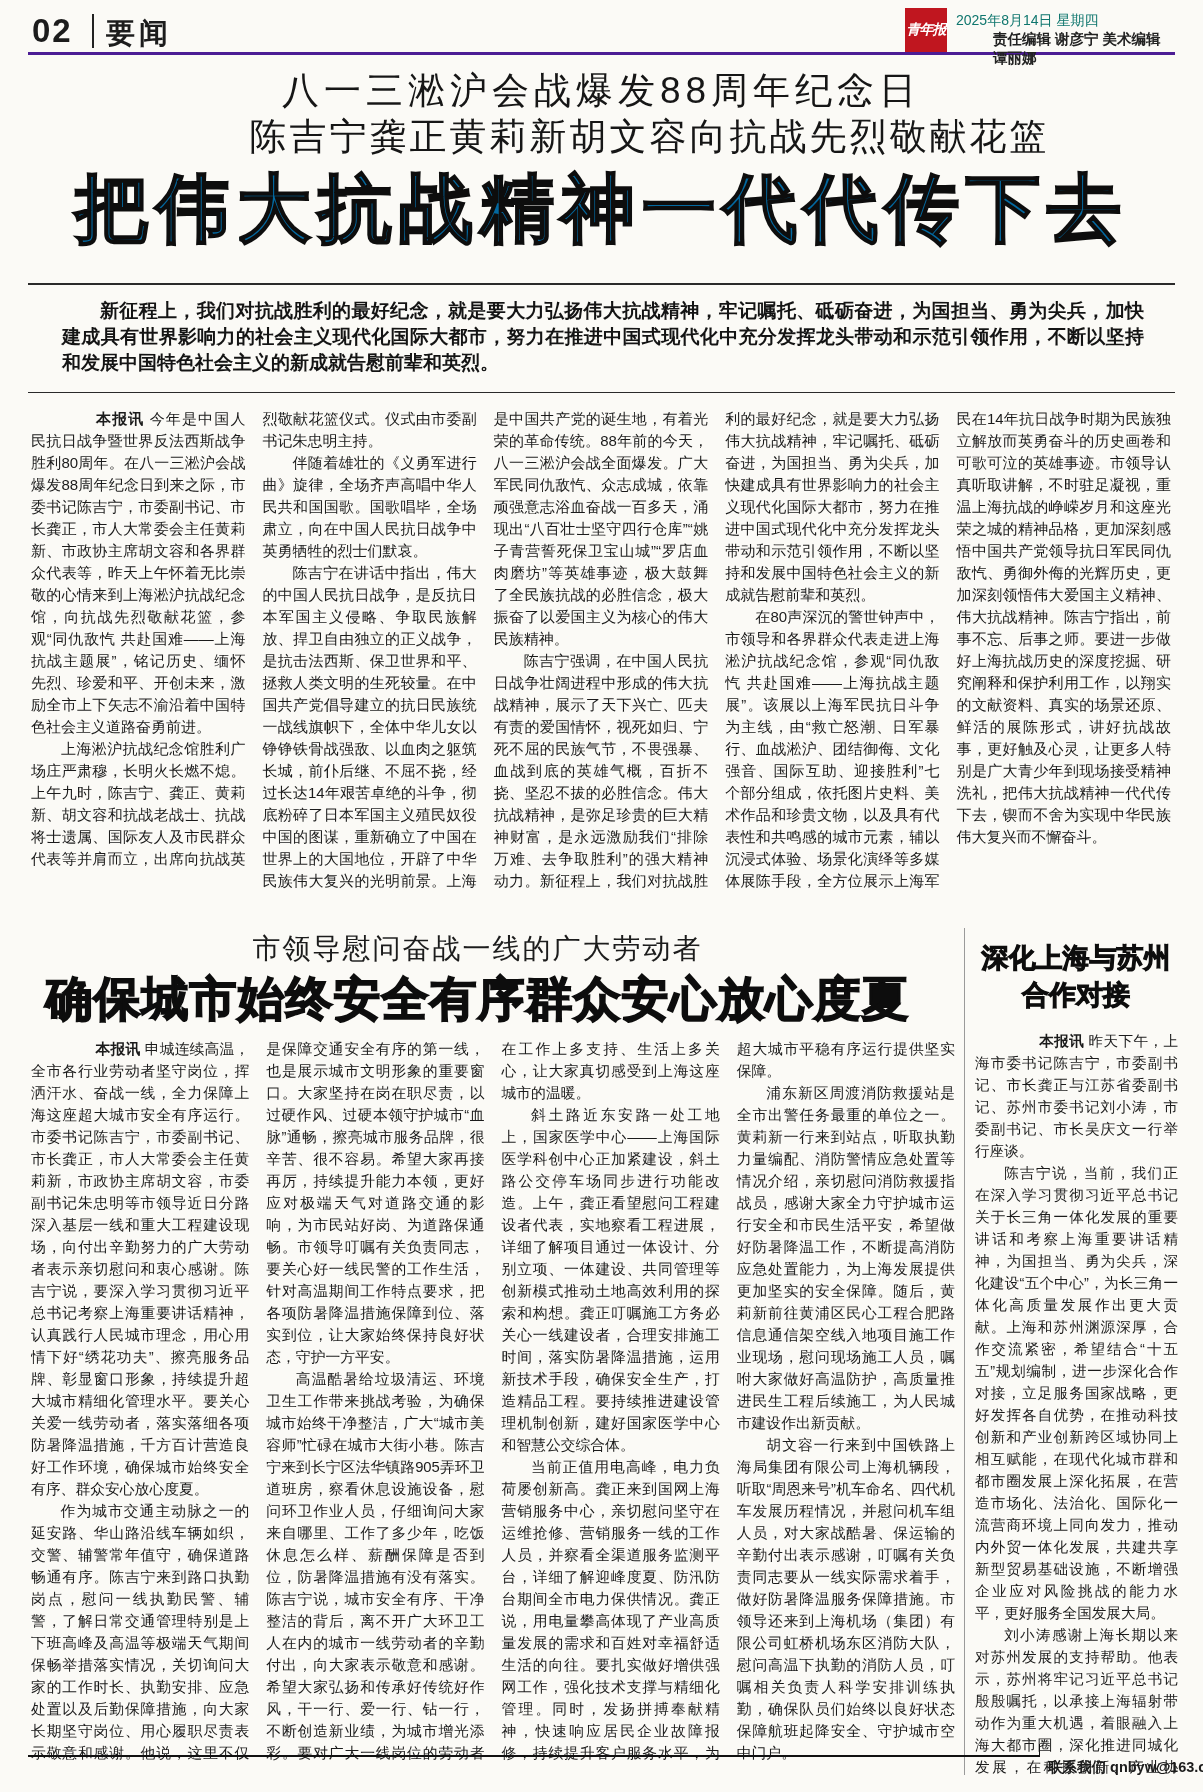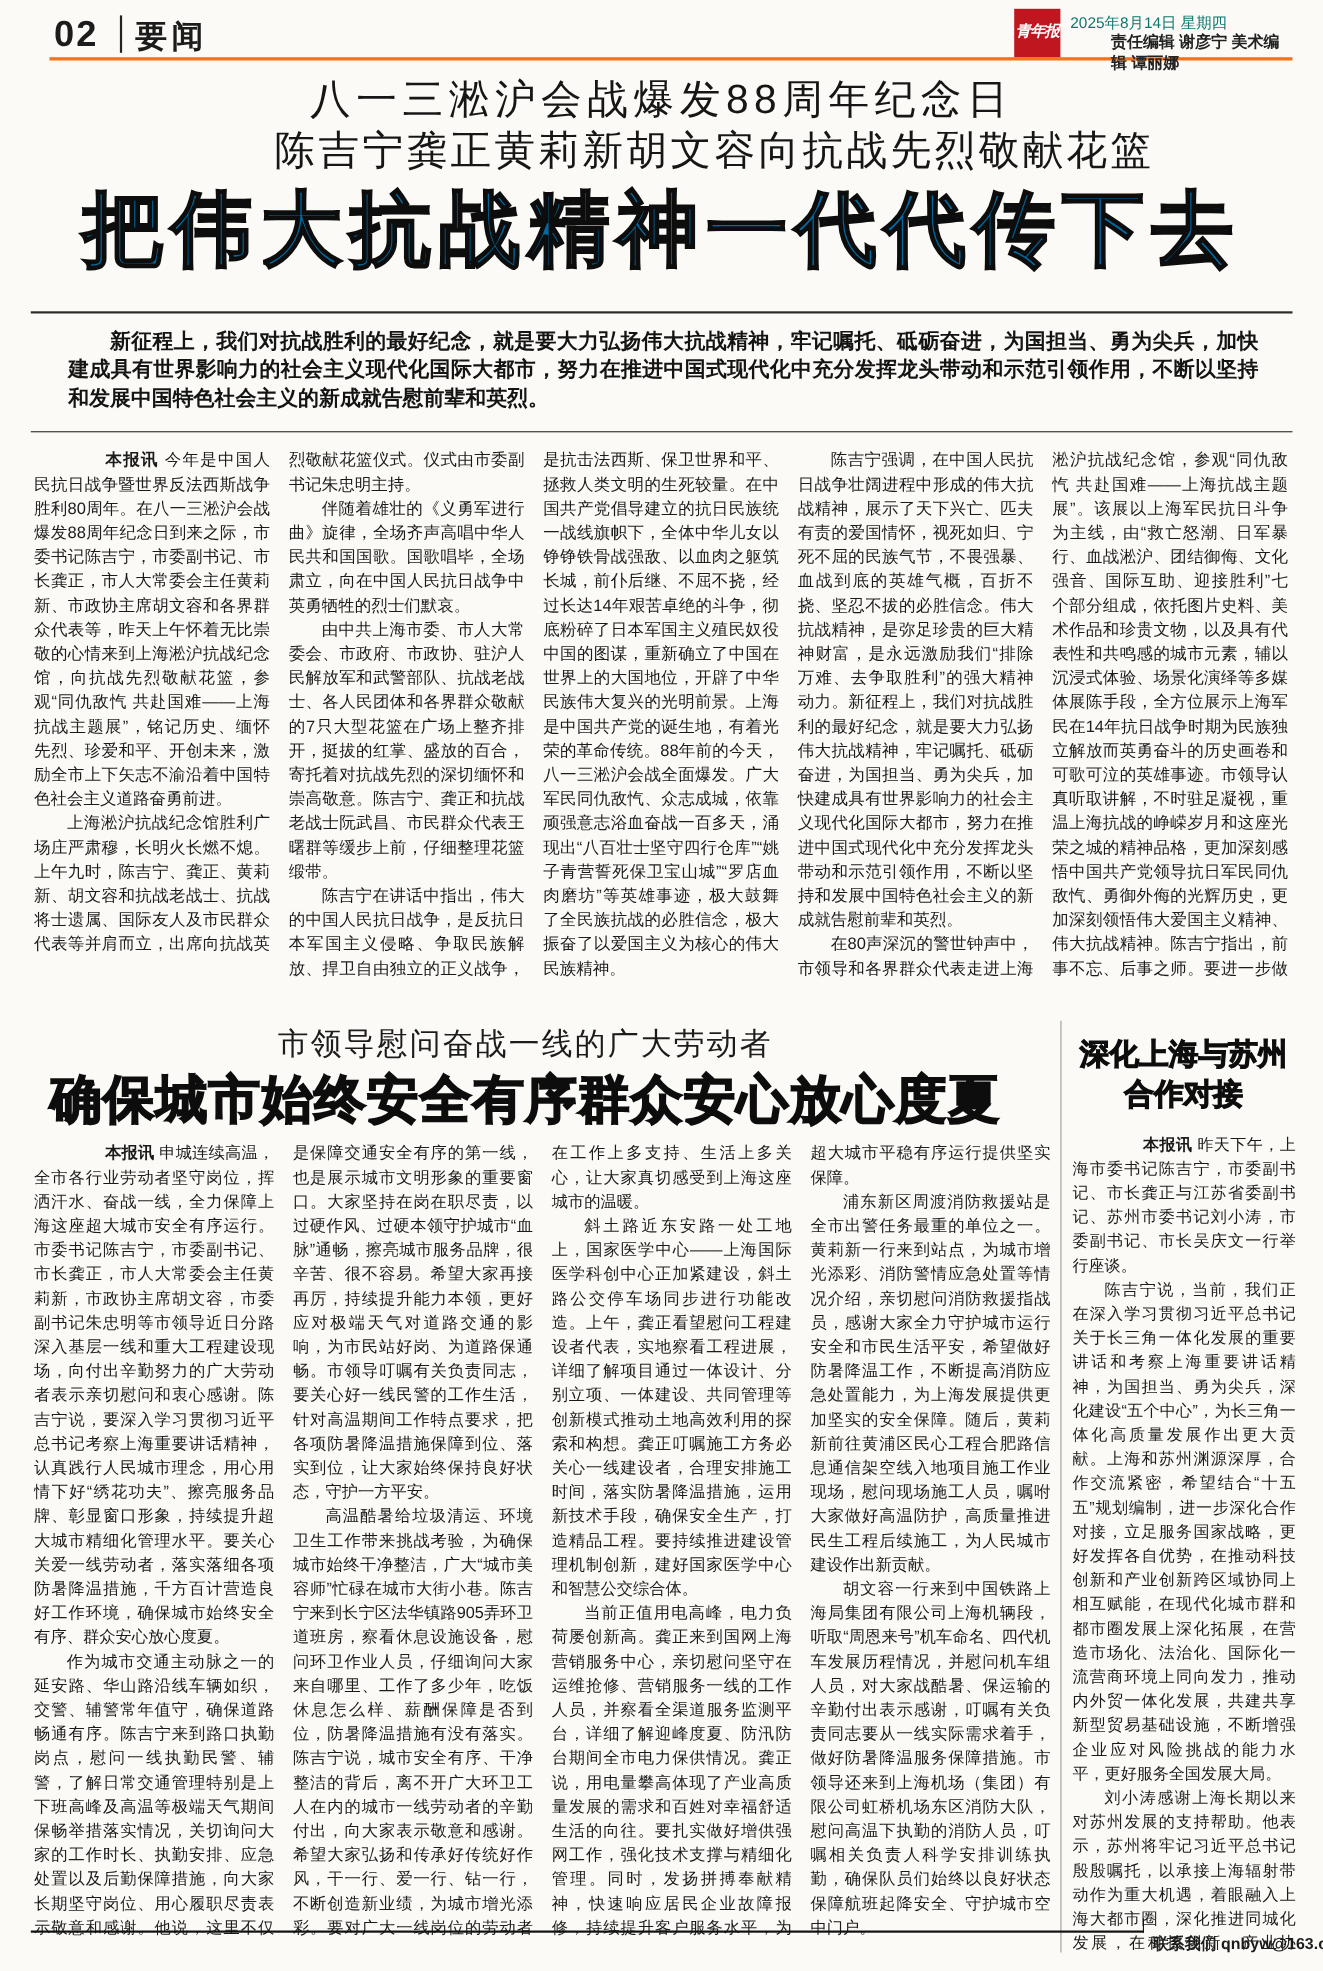--- a/index.html
+++ b/index.html
@@ -3,21 +3,21 @@
 <meta charset="utf-8">
 <style>
   html,body{margin:0;padding:0;}
   body{
     width:1203px;height:1792px;position:relative;overflow:hidden;
     background:#fbfaf6;color:#1c1c1c;
     font-family:"Liberation Sans","DejaVu Sans",sans-serif;
   }
   .abs{position:absolute;}
   
-  .header{top:6px;left:45px;right:28px;height:46px;border-bottom:3px solid #f97316;}
+  .header{top:6px;left:28px;right:28px;height:46px;border-bottom:3px solid #4c1d95;}
   .pagenum{position:absolute;left:4px;top:6px;font-size:33px;font-weight:bold;letter-spacing:2px;}
   .hdiv{position:absolute;left:64px;top:8px;width:2px;height:34px;background:#222;}
   .section{position:absolute;left:78px;top:8px;font-size:29px;font-weight:bold;letter-spacing:4px;}
   .logo{position:absolute;left:877px;top:2px;width:42px;height:44px;background:#c0161f;
         color:#fff;display:flex;align-items:center;justify-content:center;
         font-size:14px;font-weight:bold;font-style:italic;letter-spacing:-1px;line-height:1;
         font-family:"Liberation Serif","DejaVu Serif",serif;}
   .mast-right{position:absolute;left:928px;top:5px;line-height:1.35;}
   .dateline{font-size:14px;color:#0f766e;}
   .editors{font-size:14.5px;color:#222;font-weight:bold;margin-left:37px;}
@@ -67,35 +67,34 @@
 <div class="abs kicker1">八一三淞沪会战爆发88周年纪念日</div>
 <div class="abs kicker2">陈吉宁龚正黄莉新胡文容向抗战先烈敬献花篮</div>
 <div class="abs mainhead">把伟大抗战精神一代代传下去</div>
 <div class="abs rule1"></div>
 <div class="abs lead">新征程上，我们对抗战胜利的最好纪念，就是要大力弘扬伟大抗战精神，牢记嘱托、砥砺奋进，为国担当、勇为尖兵，加快建成具有世界影响力的社会主义现代化国际大都市，努力在推进中国式现代化中充分发挥龙头带动和示范引领作用，不断以坚持和发展中国特色社会主义的新成就告慰前辈和英烈。</div>
 <div class="abs rule2"></div>
 <div class="abs body-cols a1body">
     <p class="para"><b class="lead-in">本报讯 </b>今年是中国人民抗日战争暨世界反法西斯战争胜利80周年。在八一三淞沪会战爆发88周年纪念日到来之际，市委书记陈吉宁，市委副书记、市长龚正，市人大常委会主任黄莉新、市政协主席胡文容和各界群众代表等，昨天上午怀着无比崇敬的心情来到上海淞沪抗战纪念馆，向抗战先烈敬献花篮，参观“同仇敌忾 共赴国难——上海抗战主题展”，铭记历史、缅怀先烈、珍爱和平、开创未来，激励全市上下矢志不渝沿着中国特色社会主义道路奋勇前进。</p>
     <p class="para">上海淞沪抗战纪念馆胜利广场庄严肃穆，长明火长燃不熄。上午九时，陈吉宁、龚正、黄莉新、胡文容和抗战老战士、抗战将士遗属、国际友人及市民群众代表等并肩而立，出席向抗战英烈敬献花篮仪式。仪式由市委副书记朱忠明主持。</p>
     <p class="para">伴随着雄壮的《义勇军进行曲》旋律，全场齐声高唱中华人民共和国国歌。国歌唱毕，全场肃立，向在中国人民抗日战争中英勇牺牲的烈士们默哀。</p>
-    <p class="para">由中共上海市委、市人大常委会、市政府、市政协、驻沪人民解放军和武警部队、抗战老战士、各人民团体和各界群众敬献的7只大型花篮在广场上整齐排开，挺拔的红掌、盛放的百合，寄托着对抗战先烈的深切缅怀和崇高敬意。陈吉宁、龚正和抗战老战士阮武昌、市民群众代表王曙群等缓步上前，仔细整理花篮缎带。</p>
     <p class="para">陈吉宁在讲话中指出，伟大的中国人民抗日战争，是反抗日本军国主义侵略、争取民族解放、捍卫自由独立的正义战争，是抗击法西斯、保卫世界和平、拯救人类文明的生死较量。在中国共产党倡导建立的抗日民族统一战线旗帜下，全体中华儿女以铮铮铁骨战强敌、以血肉之躯筑长城，前仆后继、不屈不挠，经过长达14年艰苦卓绝的斗争，彻底粉碎了日本军国主义殖民奴役中国的图谋，重新确立了中国在世界上的大国地位，开辟了中华民族伟大复兴的光明前景。上海是中国共产党的诞生地，有着光荣的革命传统。88年前的今天，八一三淞沪会战全面爆发。广大军民同仇敌忾、众志成城，依靠顽强意志浴血奋战一百多天，涌现出“八百壮士坚守四行仓库”“姚子青营誓死保卫宝山城”“罗店血肉磨坊”等英雄事迹，极大鼓舞了全民族抗战的必胜信念，极大振奋了以爱国主义为核心的伟大民族精神。</p>
     <p class="para">陈吉宁强调，在中国人民抗日战争壮阔进程中形成的伟大抗战精神，展示了天下兴亡、匹夫有责的爱国情怀，视死如归、宁死不屈的民族气节，不畏强暴、血战到底的英雄气概，百折不挠、坚忍不拔的必胜信念。伟大抗战精神，是弥足珍贵的巨大精神财富，是永远激励我们“排除万难、去争取胜利”的强大精神动力。新征程上，我们对抗战胜利的最好纪念，就是要大力弘扬伟大抗战精神，牢记嘱托、砥砺奋进，为国担当、勇为尖兵，加快建成具有世界影响力的社会主义现代化国际大都市，努力在推进中国式现代化中充分发挥龙头带动和示范引领作用，不断以坚持和发展中国特色社会主义的新成就告慰前辈和英烈。</p>
     <p class="para">在80声深沉的警世钟声中，市领导和各界群众代表走进上海淞沪抗战纪念馆，参观“同仇敌忾 共赴国难——上海抗战主题展”。该展以上海军民抗日斗争为主线，由“救亡怒潮、日军暴行、血战淞沪、团结御侮、文化强音、国际互助、迎接胜利”七个部分组成，依托图片史料、美术作品和珍贵文物，以及具有代表性和共鸣感的城市元素，辅以沉浸式体验、场景化演绎等多媒体展陈手段，全方位展示上海军民在14年抗日战争时期为民族独立解放而英勇奋斗的历史画卷和可歌可泣的英雄事迹。市领导认真听取讲解，不时驻足凝视，重温上海抗战的峥嵘岁月和这座光荣之城的精神品格，更加深刻感悟中国共产党领导抗日军民同仇敌忾、勇御外侮的光辉历史，更加深刻领悟伟大爱国主义精神、伟大抗战精神。陈吉宁指出，前事不忘、后事之师。要进一步做好上海抗战历史的深度挖掘、研究阐释和保护利用工作，以翔实的文献资料、真实的场景还原、鲜活的展陈形式，讲好抗战故事，更好触及心灵，让更多人特别是广大青少年到现场接受精神洗礼，把伟大抗战精神一代代传下去，锲而不舍为实现中华民族伟大复兴而不懈奋斗。</p>
   </div>
 
 <div class="abs a2kicker">市领导慰问奋战一线的广大劳动者</div>
 <div class="abs a2head">确保城市始终安全有序群众安心放心度夏</div>
 <div class="abs body-cols a2body">
     <p class="para"><b class="lead-in">本报讯 </b>申城连续高温，全市各行业劳动者坚守岗位，挥洒汗水、奋战一线，全力保障上海这座超大城市安全有序运行。市委书记陈吉宁，市委副书记、市长龚正，市人大常委会主任黄莉新，市政协主席胡文容，市委副书记朱忠明等市领导近日分路深入基层一线和重大工程建设现场，向付出辛勤努力的广大劳动者表示亲切慰问和衷心感谢。陈吉宁说，要深入学习贯彻习近平总书记考察上海重要讲话精神，认真践行人民城市理念，用心用情下好“绣花功夫”、擦亮服务品牌、彰显窗口形象，持续提升超大城市精细化管理水平。要关心关爱一线劳动者，落实落细各项防暑降温措施，千方百计营造良好工作环境，确保城市始终安全有序、群众安心放心度夏。</p>
     <p class="para">作为城市交通主动脉之一的延安路、华山路沿线车辆如织，交警、辅警常年值守，确保道路畅通有序。陈吉宁来到路口执勤岗点，慰问一线执勤民警、辅警，了解日常交通管理特别是上下班高峰及高温等极端天气期间保畅举措落实情况，关切询问大家的工作时长、执勤安排、应急处置以及后勤保障措施，向大家长期坚守岗位、用心履职尽责表示敬意和感谢。他说，这里不仅是保障交通安全有序的第一线，也是展示城市文明形象的重要窗口。大家坚持在岗在职尽责，以过硬作风、过硬本领守护城市“血脉”通畅，擦亮城市服务品牌，很辛苦、很不容易。希望大家再接再厉，持续提升能力本领，更好应对极端天气对道路交通的影响，为市民站好岗、为道路保通畅。市领导叮嘱有关负责同志，要关心好一线民警的工作生活，针对高温期间工作特点要求，把各项防暑降温措施保障到位、落实到位，让大家始终保持良好状态，守护一方平安。</p>
     <p class="para">高温酷暑给垃圾清运、环境卫生工作带来挑战考验，为确保城市始终干净整洁，广大“城市美容师”忙碌在城市大街小巷。陈吉宁来到长宁区法华镇路905弄环卫道班房，察看休息设施设备，慰问环卫作业人员，仔细询问大家来自哪里、工作了多少年，吃饭休息怎么样、薪酬保障是否到位，防暑降温措施有没有落实。陈吉宁说，城市安全有序、干净整洁的背后，离不开广大环卫工人在内的城市一线劳动者的辛勤付出，向大家表示敬意和感谢。希望大家弘扬和传承好传统好作风，干一行、爱一行、钻一行，不断创造新业绩，为城市增光添彩。要对广大一线岗位的劳动者在工作上多支持、生活上多关心，让大家真切感受到上海这座城市的温暖。</p>
     <p class="para">斜土路近东安路一处工地上，国家医学中心——上海国际医学科创中心正加紧建设，斜土路公交停车场同步进行功能改造。上午，龚正看望慰问工程建设者代表，实地察看工程进展，详细了解项目通过一体设计、分别立项、一体建设、共同管理等创新模式推动土地高效利用的探索和构想。龚正叮嘱施工方务必关心一线建设者，合理安排施工时间，落实防暑降温措施，运用新技术手段，确保安全生产，打造精品工程。要持续推进建设管理机制创新，建好国家医学中心和智慧公交综合体。</p>
     <p class="para">当前正值用电高峰，电力负荷屡创新高。龚正来到国网上海营销服务中心，亲切慰问坚守在运维抢修、营销服务一线的工作人员，并察看全渠道服务监测平台，详细了解迎峰度夏、防汛防台期间全市电力保供情况。龚正说，用电量攀高体现了产业高质量发展的需求和百姓对幸福舒适生活的向往。要扎实做好增供强网工作，强化技术支撑与精细化管理。同时，发扬拼搏奉献精神，快速响应居民企业故障报修，持续提升客户服务水平，为超大城市平稳有序运行提供坚实保障。</p>
-    <p class="para">浦东新区周渡消防救援站是全市出警任务最重的单位之一。黄莉新一行来到站点，为城市增光添彩、消防警情应急处置等情况介绍，亲切慰问消防救援指战员，感谢大家全力守护城市运行安全和市民生活平安，希望做好防暑降温工作，不断提高消防应急处置能力，为上海发展提供更加坚实的安全保障。随后，黄莉新前往黄浦区民心工程合肥路信息通信架空线入地项目施工作业现场，慰问现场施工人员，嘱咐大家做好高温防护，高质量推进民生工程后续施工，为人民城市建设作出新贡献。</p>
+    <p class="para">浦东新区周渡消防救援站是全市出警任务最重的单位之一。黄莉新一行来到站点，听取执勤力量编配、消防警情应急处置等情况介绍，亲切慰问消防救援指战员，感谢大家全力守护城市运行安全和市民生活平安，希望做好防暑降温工作，不断提高消防应急处置能力，为上海发展提供更加坚实的安全保障。随后，黄莉新前往黄浦区民心工程合肥路信息通信架空线入地项目施工作业现场，慰问现场施工人员，嘱咐大家做好高温防护，高质量推进民生工程后续施工，为人民城市建设作出新贡献。</p>
     <p class="para">胡文容一行来到中国铁路上海局集团有限公司上海机辆段，听取“周恩来号”机车命名、四代机车发展历程情况，并慰问机车组人员，对大家战酷暑、保运输的辛勤付出表示感谢，叮嘱有关负责同志要从一线实际需求着手，做好防暑降温服务保障措施。市领导还来到上海机场（集团）有限公司虹桥机场东区消防大队，慰问高温下执勤的消防人员，叮嘱相关负责人科学安排训练执勤，确保队员们始终以良好状态保障航班起降安全、守护城市空中门户。</p>
   </div>
 
 <div class="abs vrule"></div>
 <div class="abs sb-head">深化上海与苏州 合作对接</div>
 <div class="abs body-cols sb-body">
     <p class="para"><b class="lead-in">本报讯 </b>昨天下午，上海市委书记陈吉宁，市委副书记、市长龚正与江苏省委副书记、苏州市委书记刘小涛，市委副书记、市长吴庆文一行举行座谈。</p>
     <p class="para">陈吉宁说，当前，我们正在深入学习贯彻习近平总书记关于长三角一体化发展的重要讲话和考察上海重要讲话精神，为国担当、勇为尖兵，深化建设“五个中心”，为长三角一体化高质量发展作出更大贡献。上海和苏州渊源深厚，合作交流紧密，希望结合“十五五”规划编制，进一步深化合作对接，立足服务国家战略，更好发挥各自优势，在推动科技创新和产业创新跨区域协同上相互赋能，在现代化城市群和都市圈发展上深化拓展，在营造市场化、法治化、国际化一流营商环境上同向发力，推动内外贸一体化发展，共建共享新型贸易基础设施，不断增强企业应对风险挑战的能力水平，更好服务全国发展大局。</p>
     <p class="para">刘小涛感谢上海长期以来对苏州发展的支持帮助。他表示，苏州将牢记习近平总书记殷殷嘱托，以承接上海辐射带动作为重大机遇，着眼融入上海大都市圈，深化推进同城化发展，在科技创新、产业协同、生态环境共保联治等方面持续加强对接、提升合作能级，努力在服务长三角一体化发展战略中实现高质量发展。</p>
   </div>

